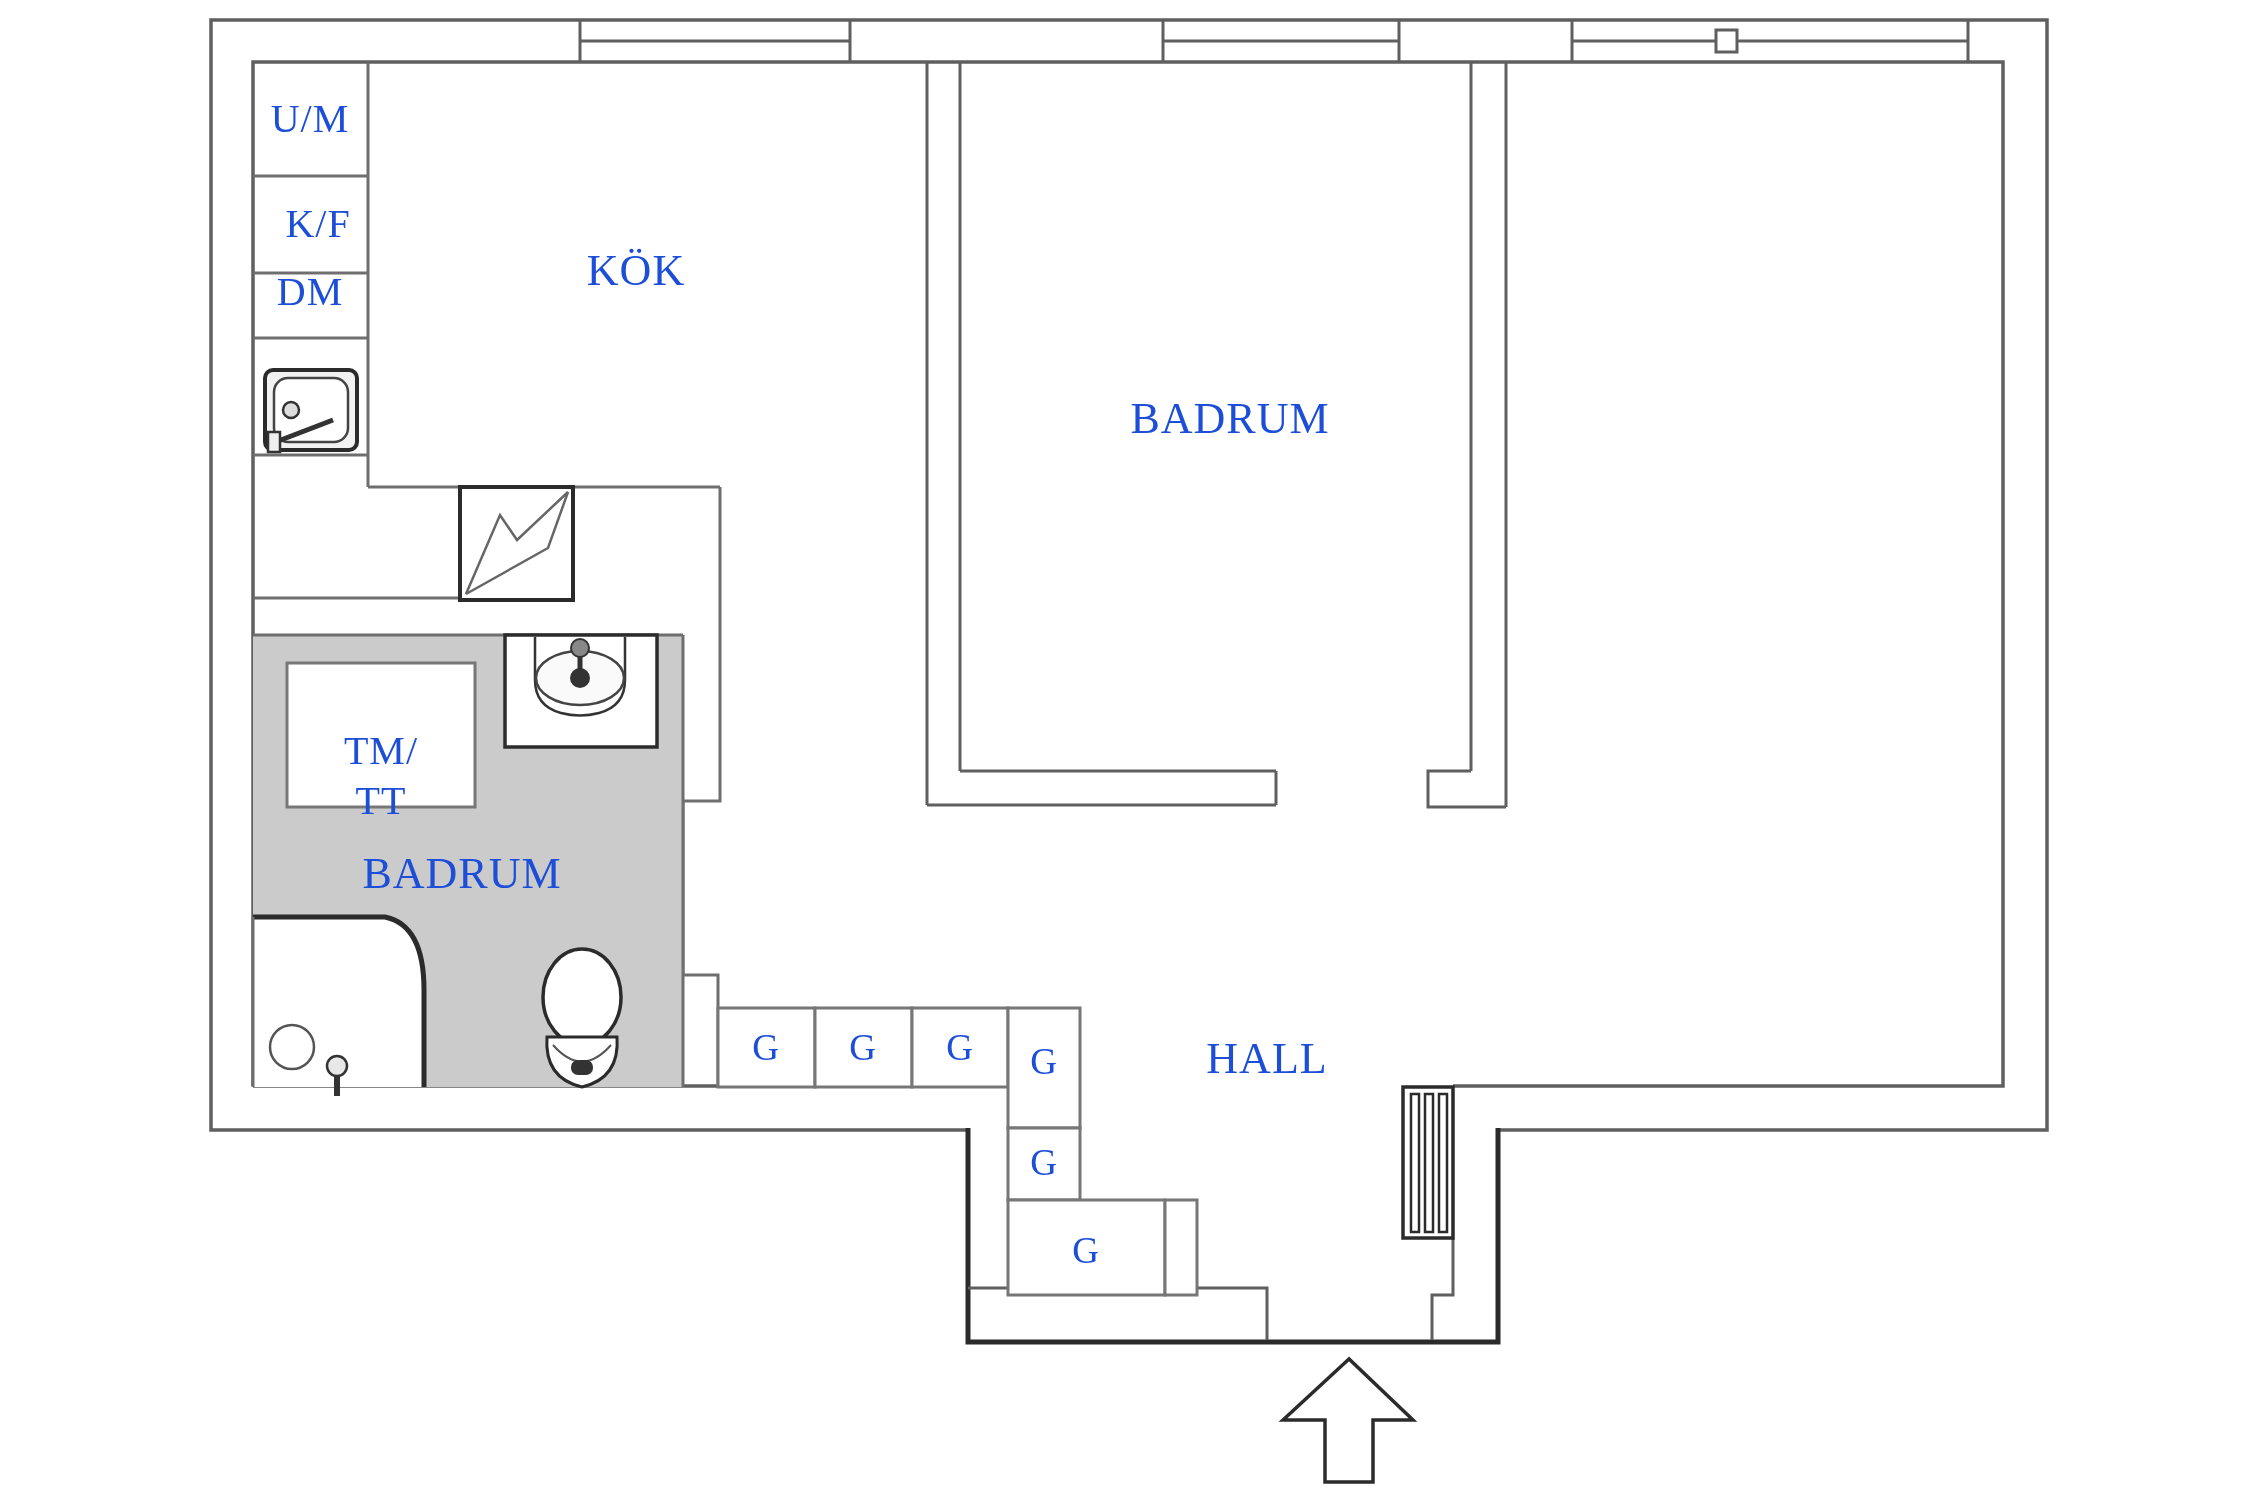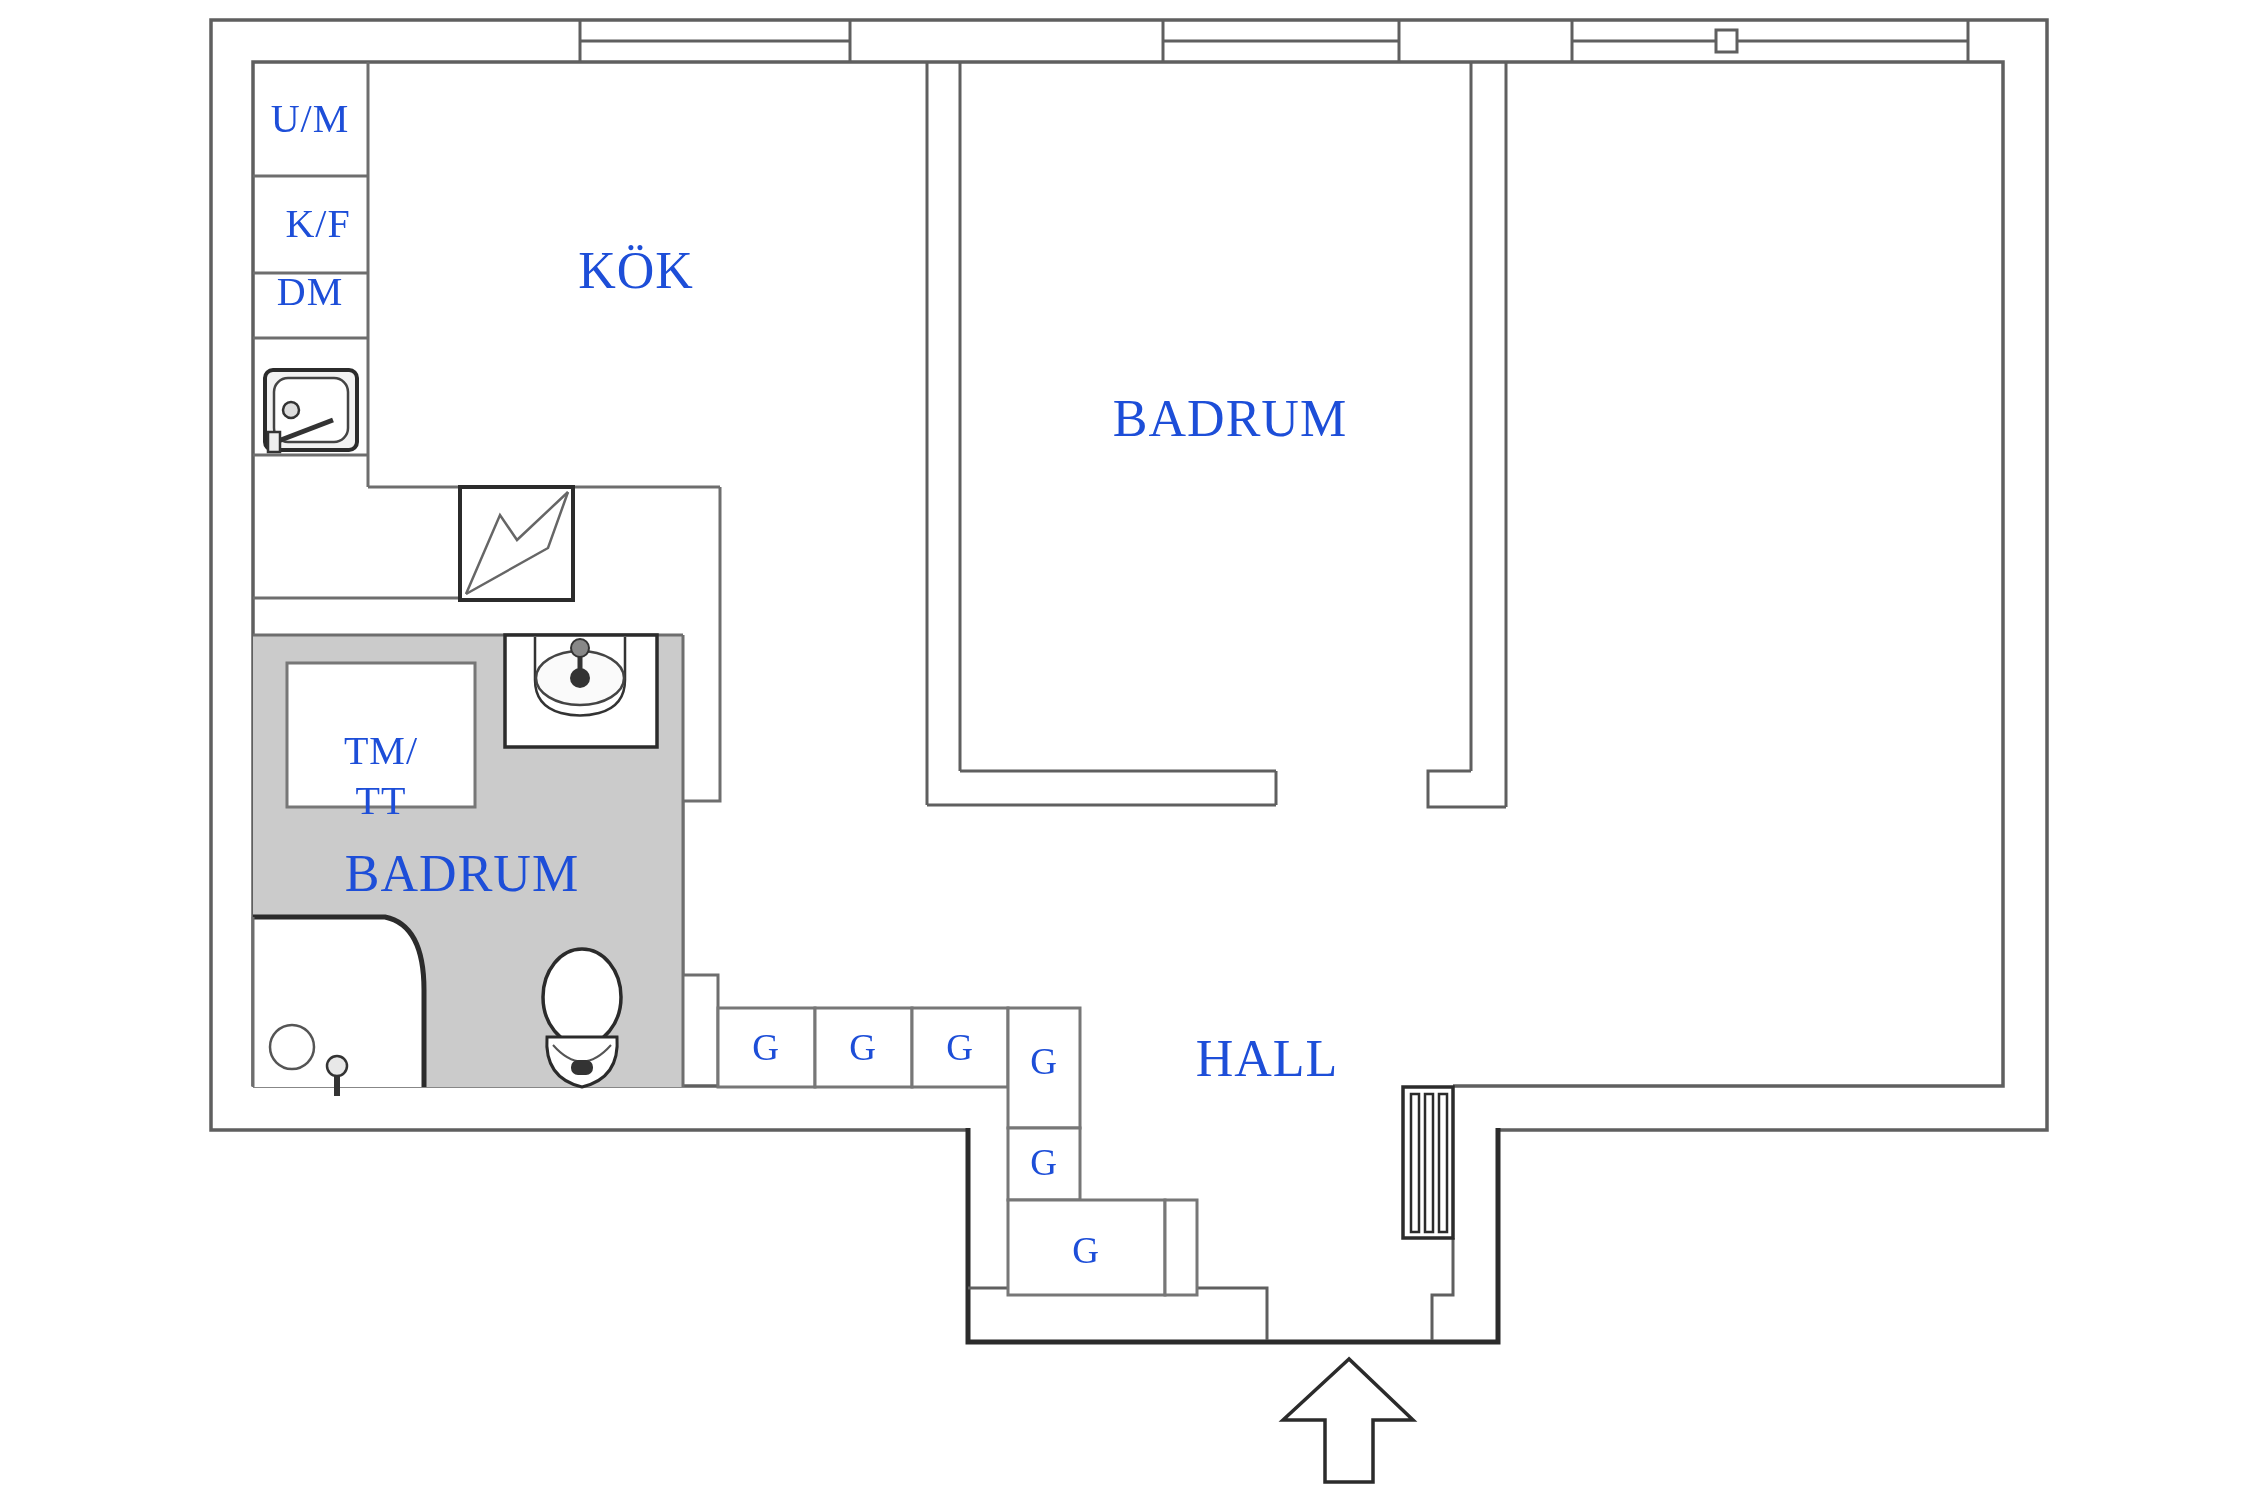--- a/index.html
+++ b/index.html
@@ -14,21 +14,21 @@
   .plan svg{position:absolute;left:0;top:0;}
   .lbl{
     position:absolute;
     transform:translate(-50%,-50%);
     color:#1d4ed8;
     white-space:pre-line;
     text-align:center;
     line-height:1.25;
     letter-spacing:1px;
   }
-  .lbl.room{font-size:52px;}
+  .lbl.room{font-size:44px;}
   .lbl.appliance{font-size:40px;}
   .lbl.wardrobe{font-size:37px;}
 </style>
 </head>
 <body>
 
 <div class="plan">
 
   <svg width="2250" height="1500" viewBox="0 0 2250 1500">
 

